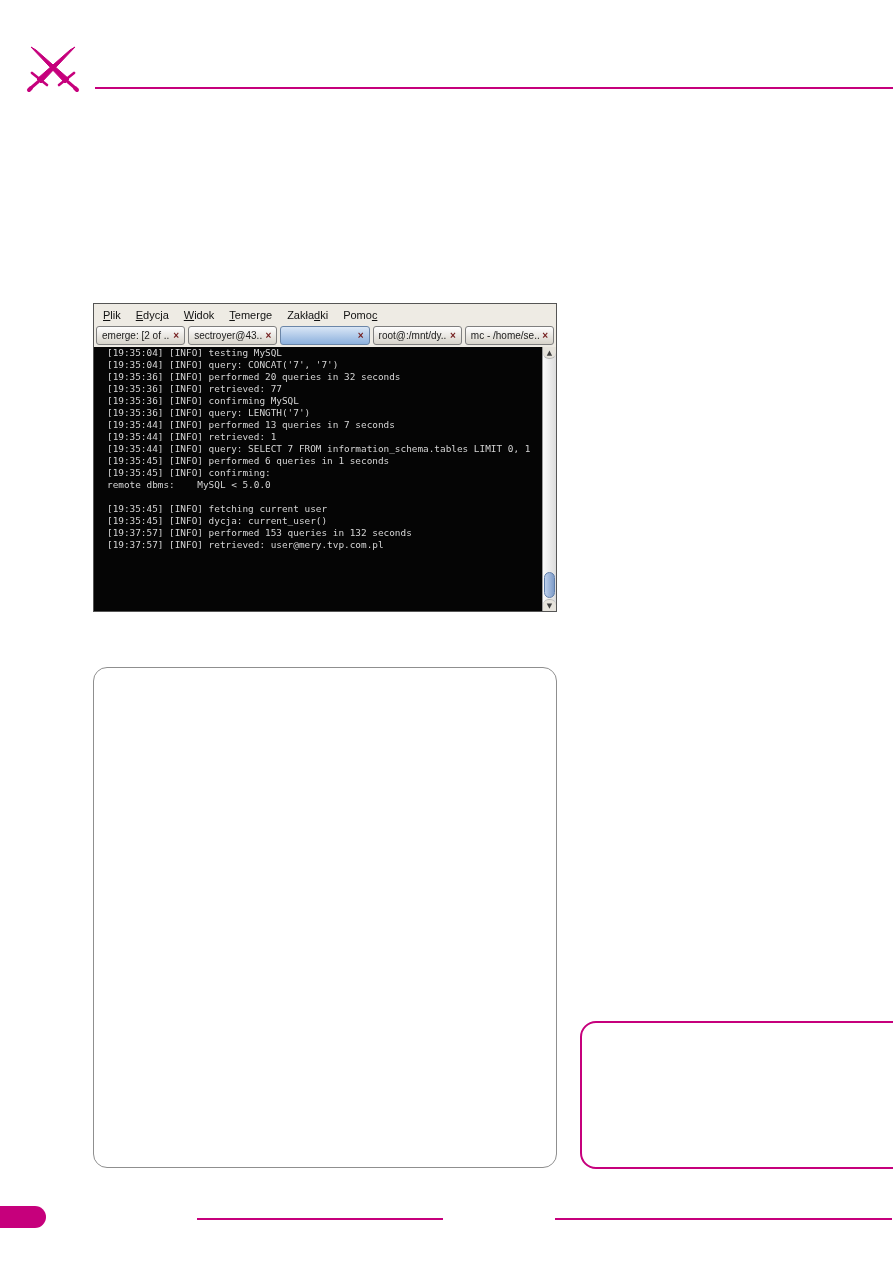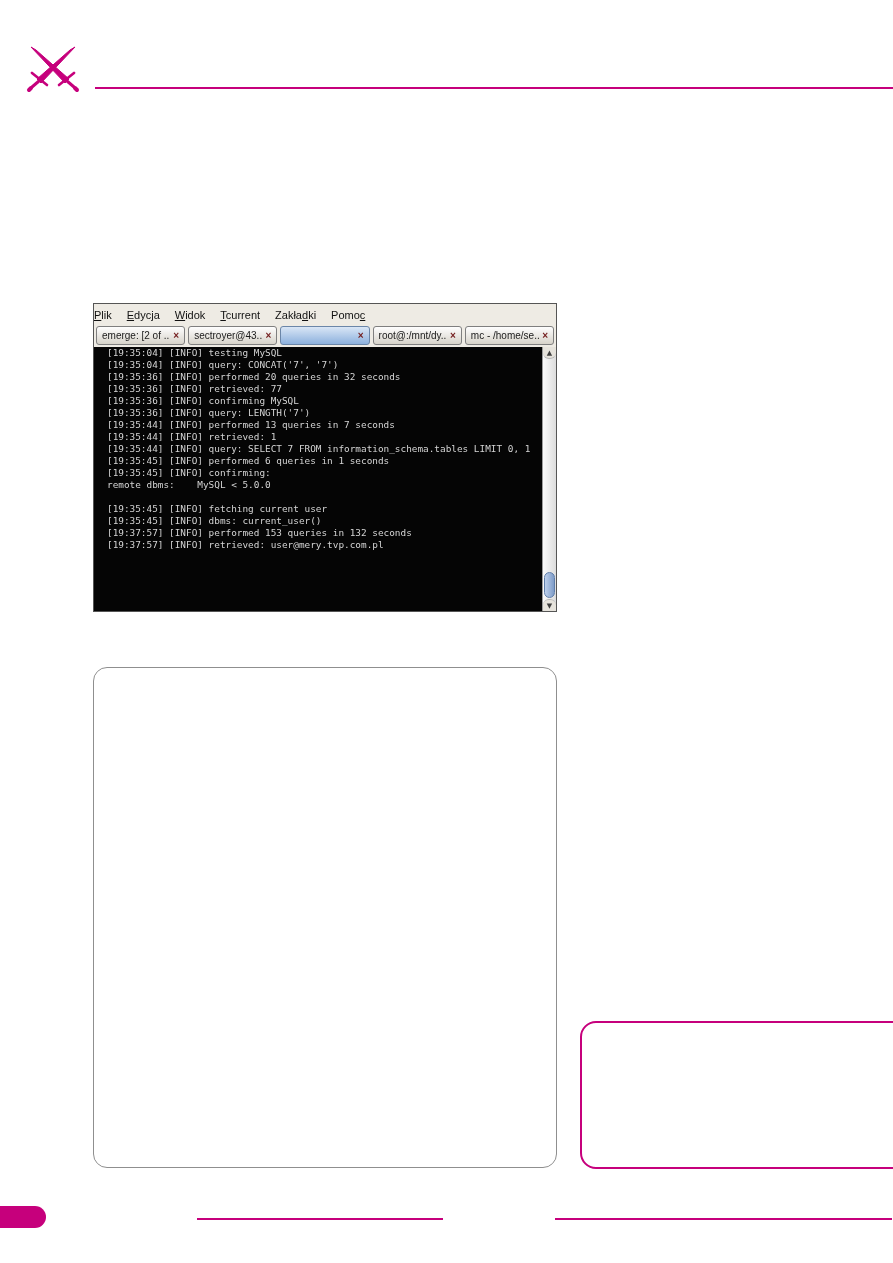--- a/index.html
+++ b/index.html
@@ -22,21 +22,21 @@
   .footer-rule-1{position:absolute;left:197px;top:1218px;width:246px;height:2px;background:var(--accent);}
   .footer-rule-2{position:absolute;left:555px;top:1218px;width:337px;height:2px;background:var(--accent);}
   .figure-frame{position:absolute;left:93px;top:667px;width:464px;height:501px;border:1px solid #8f8f8f;border-radius:14px;background:#fff;}
   .note-box{position:absolute;left:580px;top:1021px;width:340px;height:148px;border:2px solid var(--accent);border-radius:16px;background:#fff;}
 
   
   .terminal{
     position:absolute;left:93px;top:303px;width:464px;height:309px;
     border:1px solid #555;background:#eeebe4;display:flex;flex-direction:column;
   }
-  .menubar{height:22px;display:flex;align-items:center;gap:15px;padding:0 0;font-size:11px;color:#111;}
+  .menubar{height:22px;display:flex;align-items:center;gap:15px;padding:0 9px;font-size:11px;color:#111;}
   .menu-item{cursor:default;white-space:nowrap;}
   .menu-item .key{text-decoration:underline;}
   .tabbar{height:21px;display:flex;gap:3px;padding:0 2px 2px 2px;align-items:stretch;}
   .tab{
     flex:1 1 0;min-width:0;border:1px solid #7f7f7f;border-radius:3px;
     background:linear-gradient(#fefefe,#d7d3ca);
     display:flex;align-items:center;justify-content:space-between;
     padding:0 5px;font-size:10px;color:#1a1a1a;
   }
   .tab.active{background:linear-gradient(#d9e6f6,#8db1dd);border-color:#6b86a8;}
@@ -83,21 +83,21 @@
   </g>
 </svg>
 
 <div class="header-rule"></div>
 
 <div class="terminal">
   <div class="menubar">
       <span class="menu-item"><span></span><span class="key">P</span><span>lik</span></span>
       <span class="menu-item"><span></span><span class="key">E</span><span>dycja</span></span>
       <span class="menu-item"><span></span><span class="key">W</span><span>idok</span></span>
-      <span class="menu-item"><span></span><span class="key">T</span><span>current</span></span>
+      <span class="menu-item"><span></span><span class="key">T</span><span>emerge</span></span>
       <span class="menu-item"><span>Zakła</span><span class="key">d</span><span>ki</span></span>
       <span class="menu-item"><span>Pomo</span><span class="key">c</span><span></span></span>
     </div>
   <div class="tabbar">
       <div class="tab">
       <span class="tab-label">emerge: [2 of ...</span>
       <span class="tab-close">×</span>
     </div>
       <div class="tab">
       <span class="tab-label">sectroyer@43...</span>
@@ -125,21 +125,21 @@
         <div class="term-line">[19:35:36] [INFO] confirming MySQL</div>
         <div class="term-line">[19:35:36] [INFO] query: LENGTH('7')</div>
         <div class="term-line">[19:35:44] [INFO] performed 13 queries in 7 seconds</div>
         <div class="term-line">[19:35:44] [INFO] retrieved: 1</div>
         <div class="term-line">[19:35:44] [INFO] query: SELECT 7 FROM information_schema.tables LIMIT 0, 1</div>
         <div class="term-line">[19:35:45] [INFO] performed 6 queries in 1 seconds</div>
         <div class="term-line">[19:35:45] [INFO] confirming:</div>
         <div class="term-line">remote dbms:    MySQL &lt; 5.0.0</div>
         <div class="term-line"></div>
         <div class="term-line">[19:35:45] [INFO] fetching current user</div>
-        <div class="term-line">[19:35:45] [INFO] dbms: current_user()</div>
+        <div class="term-line">[19:35:45] [INFO] dycja: current_user()</div>
         <div class="term-line">[19:37:57] [INFO] performed 153 queries in 132 seconds</div>
         <div class="term-line">[19:37:57] [INFO] retrieved: user@mery.tvp.com.pl</div>
         <div class="term-line"></div>
         <div class="term-line"></div>
       </div>
     <div class="scrollbar">
       <div class="sb-btn sb-up">▲</div>
       <div class="sb-track">
         <div class="sb-thumb"></div>
       </div>

